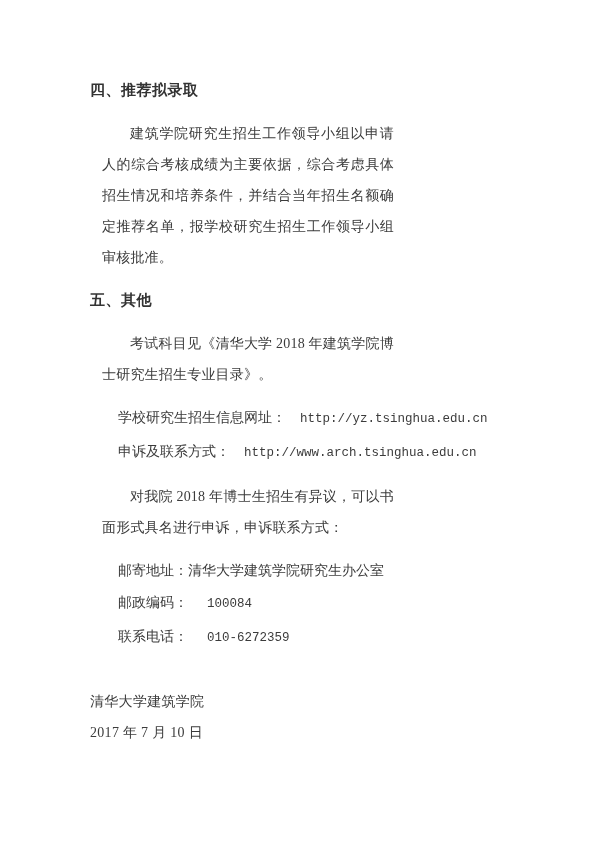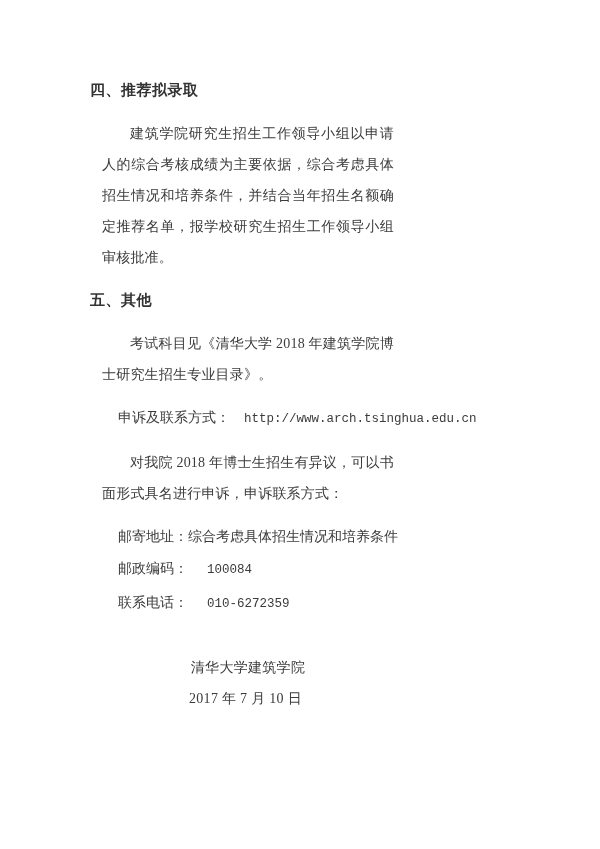--- a/index.html
+++ b/index.html
@@ -41,21 +41,21 @@
     white-space: nowrap;
   }
   .mono {
     font-family: "Liberation Mono", "DejaVu Sans Mono", monospace;
     font-size: 12.5px;
   }
   .url-value { margin-left: 14px; }
   .num-value { margin-left: 19px; }
   .signature-block {
     margin-top: 32px;
-    text-align: center;
+    text-align: left;
   }
   .sig-line {
     line-height: 31px;
     letter-spacing: 0.3px;
   }
   .sig-date { padding-right: 5px; }
 </style>
 </head>
 <body>
 
@@ -63,29 +63,32 @@
 
   <h2 class="doc-heading">四、推荐拟录取</h2>
 
   <p class="body-para">建筑学院研究生招生工作领导小组以申请人的综合考核成绩为主要依据，综合考虑具体招生情况和培养条件，并结合当年招生名额确定推荐名单，报学校研究生招生工作领导小组审核批准。</p>
 
   <h2 class="doc-heading">五、其他</h2>
 
   <p class="body-para">考试科目见《清华大学 2018 年建筑学院博士研究生招生专业目录》。</p>
 
 
+  <p class="contact-para">
+    <span>学校研究生招生信息网址：</span><span class="mono url-value">http://yz.tsinghua.edu.cn</span>
+  </p>
 
   <p class="contact-para">
     <span>申诉及联系方式：</span><span class="mono url-value">http://www.arch.tsinghua.edu.cn</span>
   </p>
 
   <p class="body-para">对我院 2018 年博士生招生有异议，可以书面形式具名进行申诉，申诉联系方式：</p>
 
   <p class="contact-para">
-    <span>邮寄地址：</span><span>综合考虑具体招生情况和培养条件</span>
+    <span>邮寄地址：</span><span>清华大学建筑学院研究生办公室</span>
   </p>
 
   <p class="contact-para">
     <span>邮政编码：</span><span class="mono num-value">100084</span>
   </p>
 
   <p class="contact-para">
     <span>联系电话：</span><span class="mono num-value">010-6272359</span>
   </p>
 

